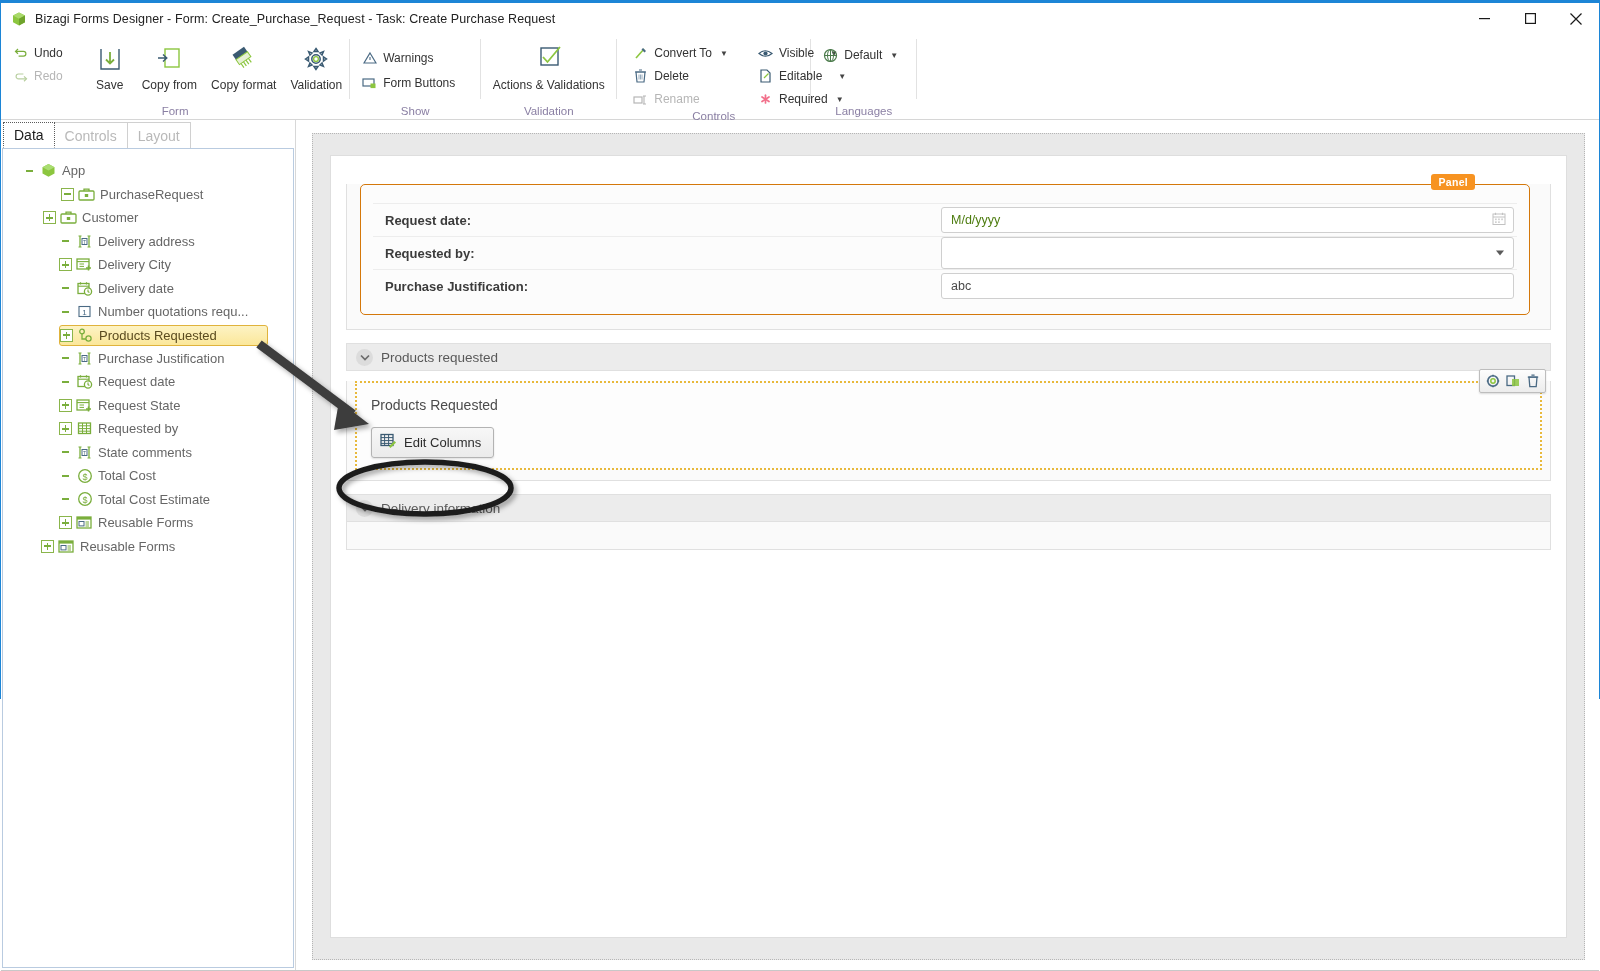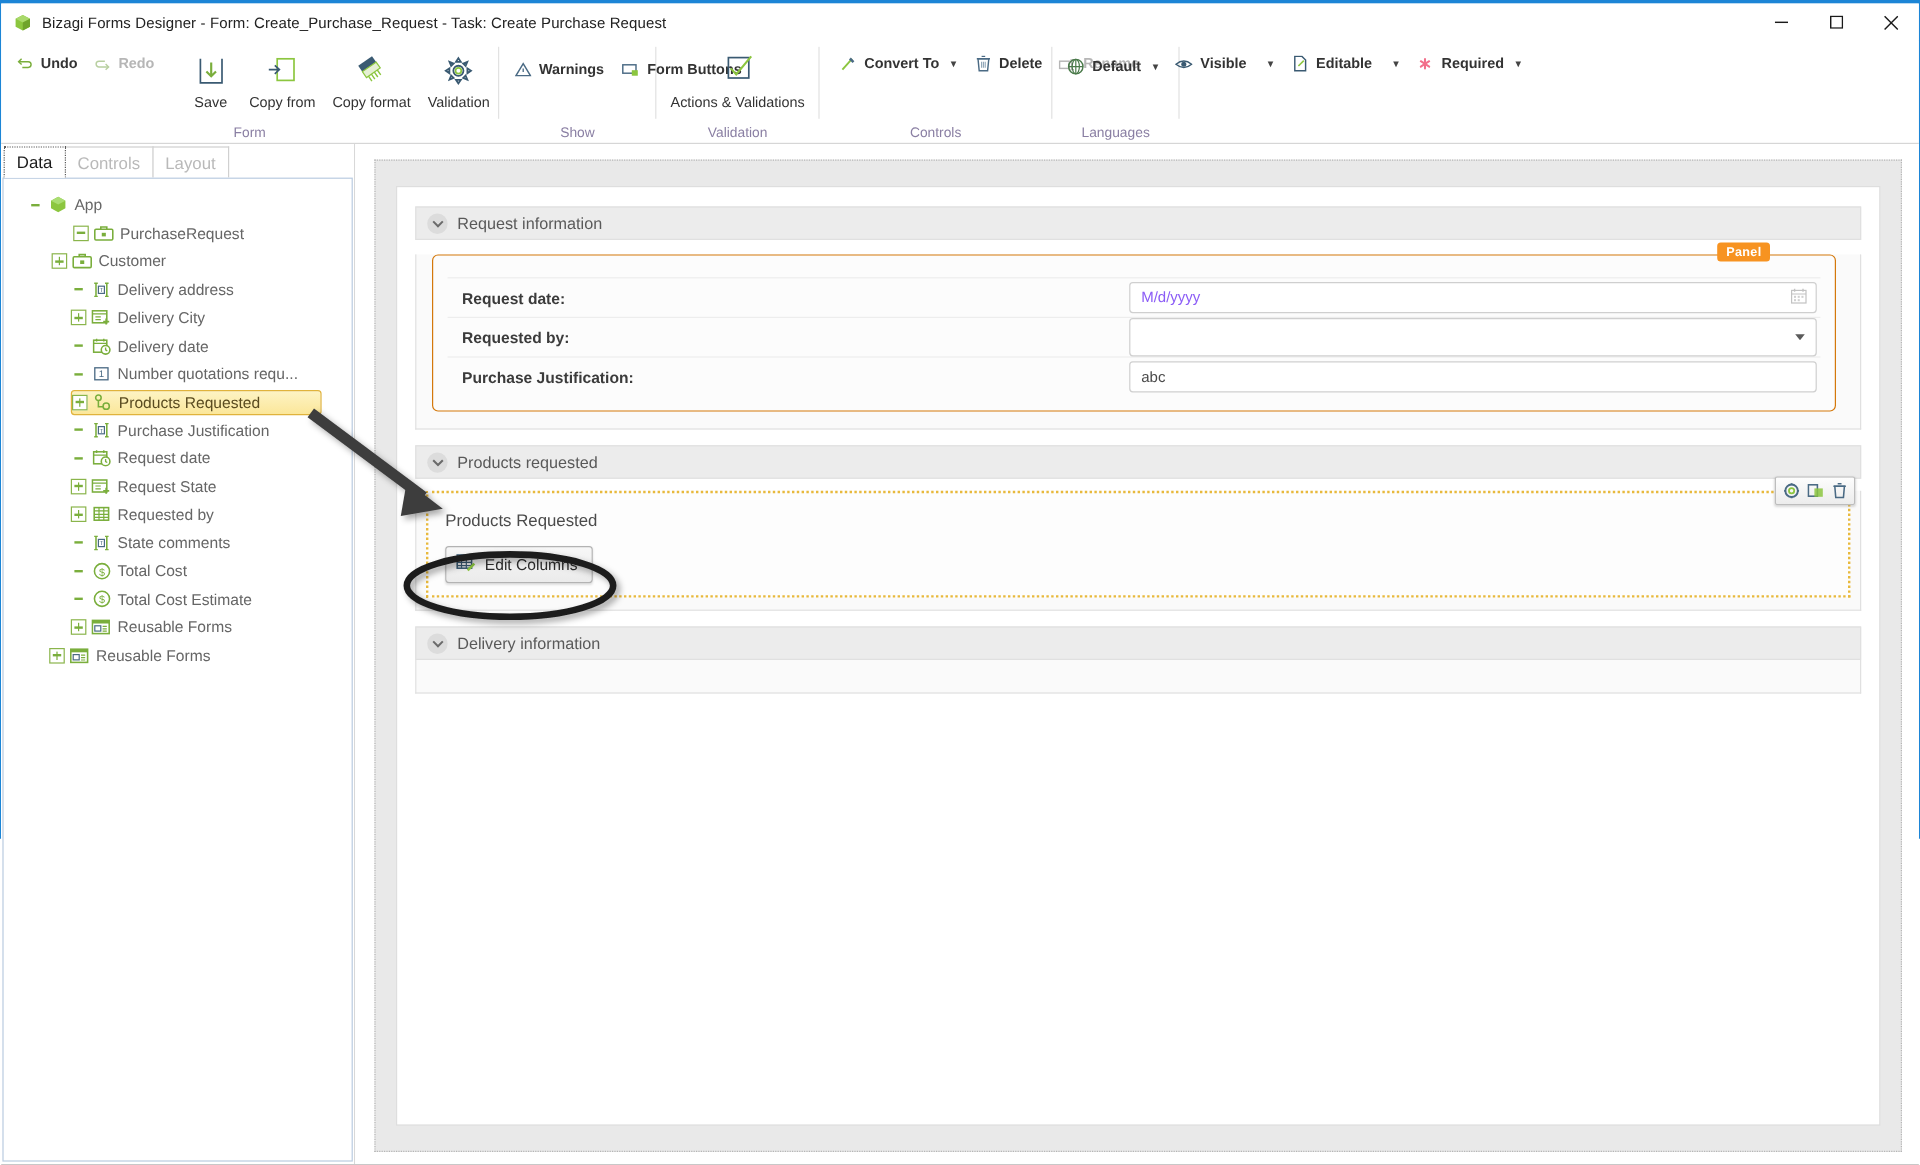--- a/index.html
+++ b/index.html
@@ -57,21 +57,21 @@
   }
   .btn-big .bi{height:36px;display:flex;align-items:center;justify-content:center;}
   .btn-big .bl{font-size:12px;color:#333;white-space:nowrap;margin-top:1px;}
 
   .btn-small{
     display:flex;align-items:center; gap:6px; padding:2px 6px; height:22px;
     font-size:12px;color:#333; white-space:nowrap; cursor:default;
   }
   .btn-small.dis{color:#b6b6b6;}
   .btn-small .si{width:15px;height:15px;display:flex;align-items:center;justify-content:center;flex:0 0 15px;}
-  .col-small{display:flex;flex-direction:row;gap:1px;padding:4px 4px 0 6px;justify-content:flex-start;font-weight:bold;}
+  .col-small{display:flex;flex-direction:column;gap:1px;padding:4px 4px 0 6px;justify-content:center;}
   .caret{font-size:8px;color:#444;margin-left:2px;}
   .caret-sep{margin-left:auto;padding-left:10px;font-size:8px;color:#444;}
 
   
   .body{ position:relative; height:calc(971px - 3px - 31px - 86px - 1px); display:flex; background:#ffffff;}
 
   
   .leftpane{ width:295px; border-right:1px solid #d8d8d8; display:flex;flex-direction:column; background:#fff;}
   .tabstrip{ display:flex; height:28px; align-items:flex-end; padding-left:2px; background:#fff;}
   .tab{
@@ -146,21 +146,21 @@
     display:flex; align-items:center; height:33px; border-top:1px solid #ededed; padding:0 3px;
   }
   .frow:first-child{border-top:none;}
   .flabel{
     width:565px; flex:0 0 565px; font-size:13px; font-weight:bold; color:#3b3b3b;
     padding-left:9px;
   }
   .fctl{ flex:1; position:relative; }
   .inp{
     height:26px; border:1px solid #cfcfcf; border-radius:3px; background:#fff;
-    display:flex;align-items:center; padding:0 9px; font-size:12.5px; color:#8b5cf6;
+    display:flex;align-items:center; padding:0 9px; font-size:12.5px; color:#4d7c0f;
     position:relative;
   }
   .inp.val{color:#4a4a4a;}
   .cal-ic{position:absolute;right:7px;top:50%;transform:translateY(-50%);}
   .dd-ic{position:absolute;right:9px;top:50%;transform:translateY(-50%);
          border-left:4px solid transparent;border-right:4px solid transparent;
          border-top:5px solid #5a5a5a;}
 
   
   .gridwrap{
@@ -650,28 +650,20 @@
             </div>
           </div>
       </div>
     </div>
 
     <div class="canvasarea">
       <div class="canvasframe">
         <div class="formsheet">
 
           <div class="section">
-            <div class="sechead">
-              <span class="chev">
-                <svg width="10" height="7" viewBox="0 0 10 7">
-                    <path d="M1 1.5 L5 5.5 L9 1.5" fill="none" stroke="#6b6b6b" stroke-width="1.7"></path>
-                  </svg>
-              </span>
-              <span class="sectitle">Request information</span>
-            </div>
             <div class="secbody">
               <div class="panelbox">
                 <span class="panelbadge">Panel</span>
 
                 <div class="frow">
                   <div class="flabel">Request date:</div>
                   <div class="fctl">
                     <div class="inp">
                       <span>M/d/yyyy</span>
                       <span class="cal-ic">

